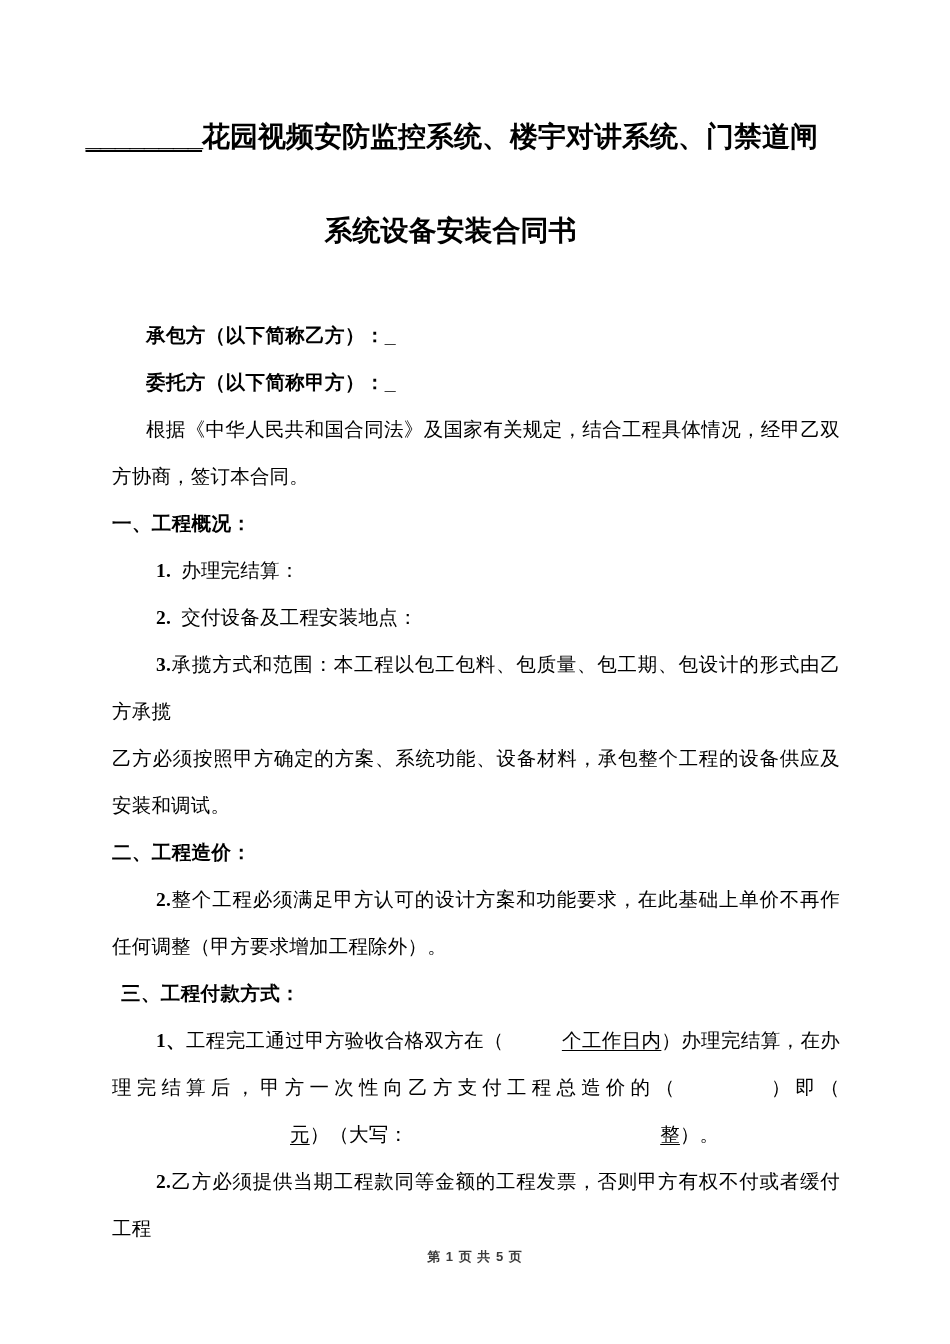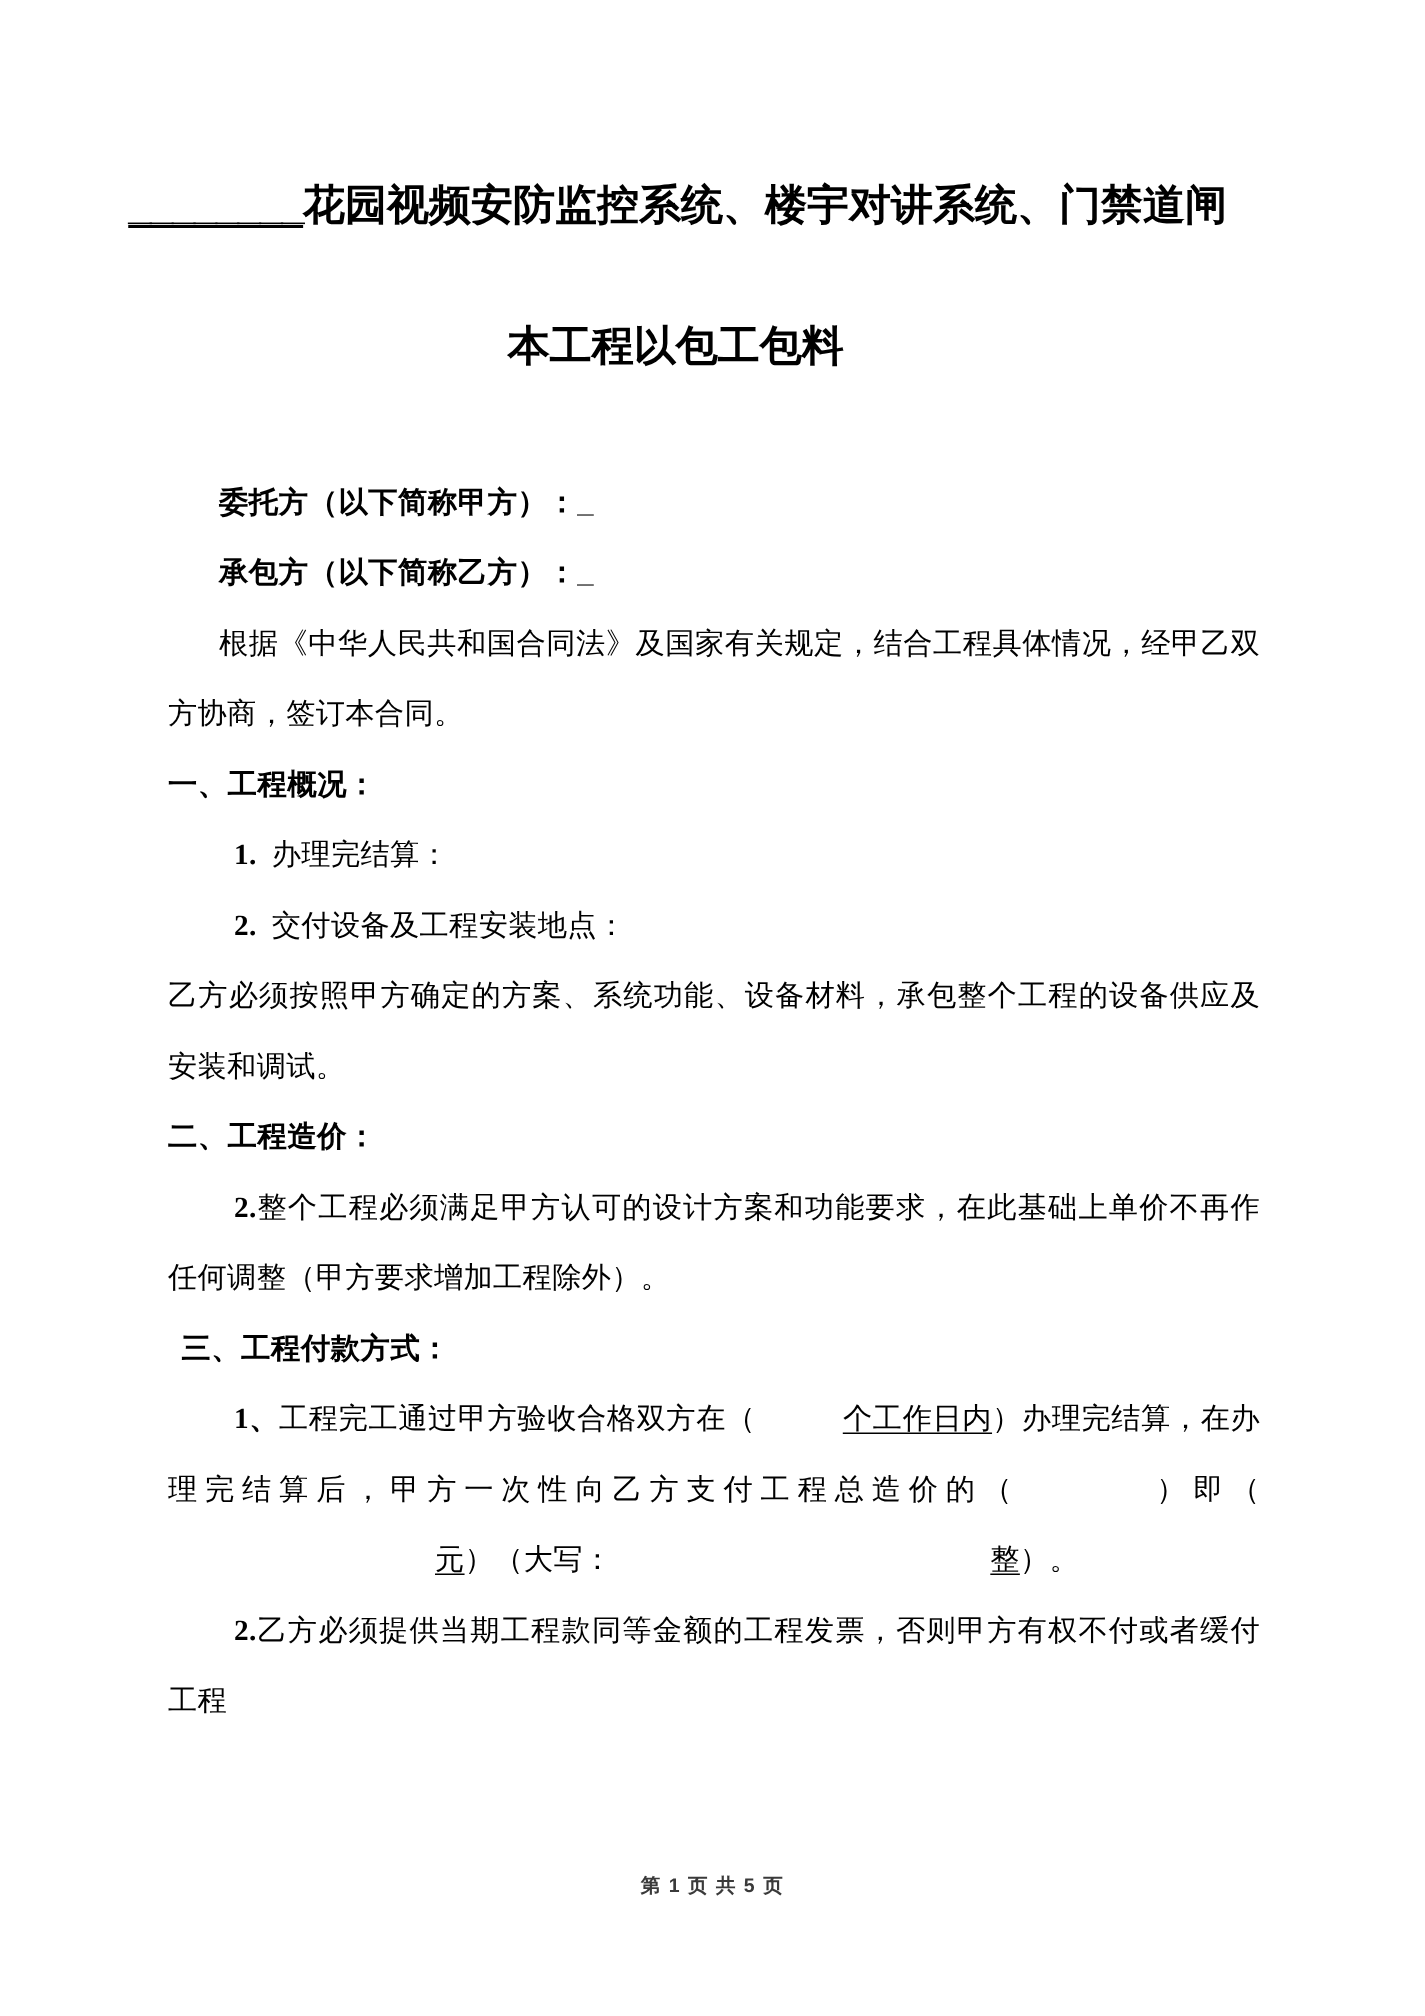--- a/index.html
+++ b/index.html
@@ -117,36 +117,37 @@
     letter-spacing: 1px;
   }
 </style>
 </head>
 <body>
 
 <div class="page">
 
   <div class="title-block">
     <div class="doc-title-line1"><span class="blank-lead">________</span><span>花园视频安防监控系统、楼宇对讲系统、门禁道闸</span></div>
-    <div class="doc-title-line2">本工程以包工包料</div>
+    <div class="doc-title-line2">系统设备安装合同书</div>
   </div>
 
   <div class="body-wrap">
 
+    <p class="bold party">承包方（以下简称乙方）：_</p>
     <p class="bold party">委托方（以下简称甲方）：_</p>
-    <p class="bold party">承包方（以下简称乙方）：_</p>
 
     <p class="para indent1">根据《中华人民共和国合同法》及国家有关规定，结合工程具体情况，经甲乙双方协商，签订本合同。</p>
 
     <p class="bold sec">一、工程概况：</p>
 
     <p class="para indent2"><span class="numlabel">1.</span>&nbsp; <span>办理完结算：</span></p>
 
     <p class="para indent2"><span class="numlabel">2.</span>&nbsp; <span>交付设备及工程安装地点：</span></p>
 
+    <p class="para indent2"><span class="numlabel">3.</span><span>承揽方式和范围：本工程以包工包料、包质量、包工期、包设计的形式由乙方承揽</span></p>
 
     <p class="para">乙方必须按照甲方确定的方案、系统功能、设备材料，承包整个工程的设备供应及安装和调试。</p>
 
     <p class="bold sec">二、工程造价：</p>
 
 
     <p class="para indent2"><span class="numlabel">2.</span><span>整个工程必须满足甲方认可的设计方案和功能要求，在此基础上单价不再作任何调整（甲方要求增加工程除外）。</span></p>
 
     <p class="bold sec3">三、工程付款方式：</p>
 

